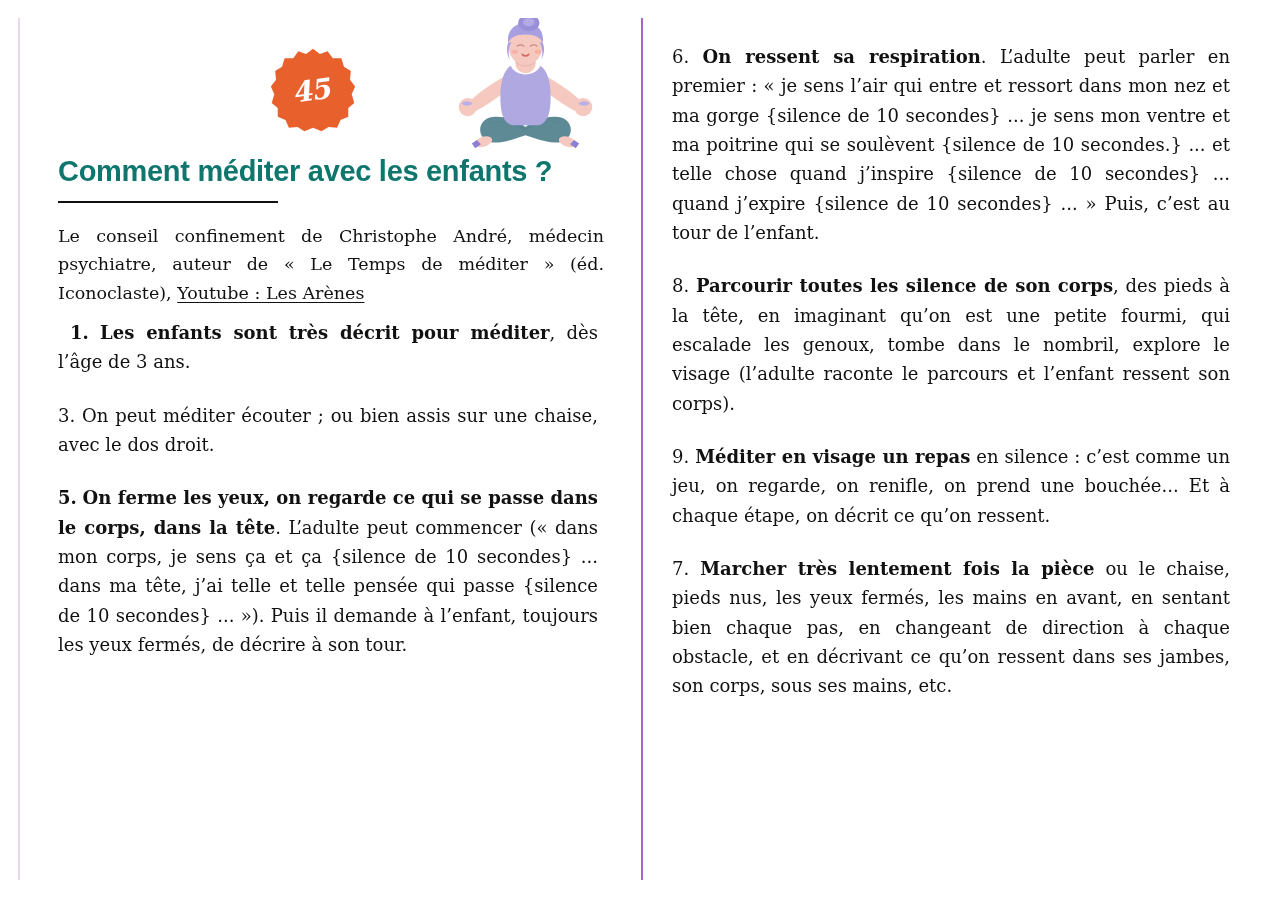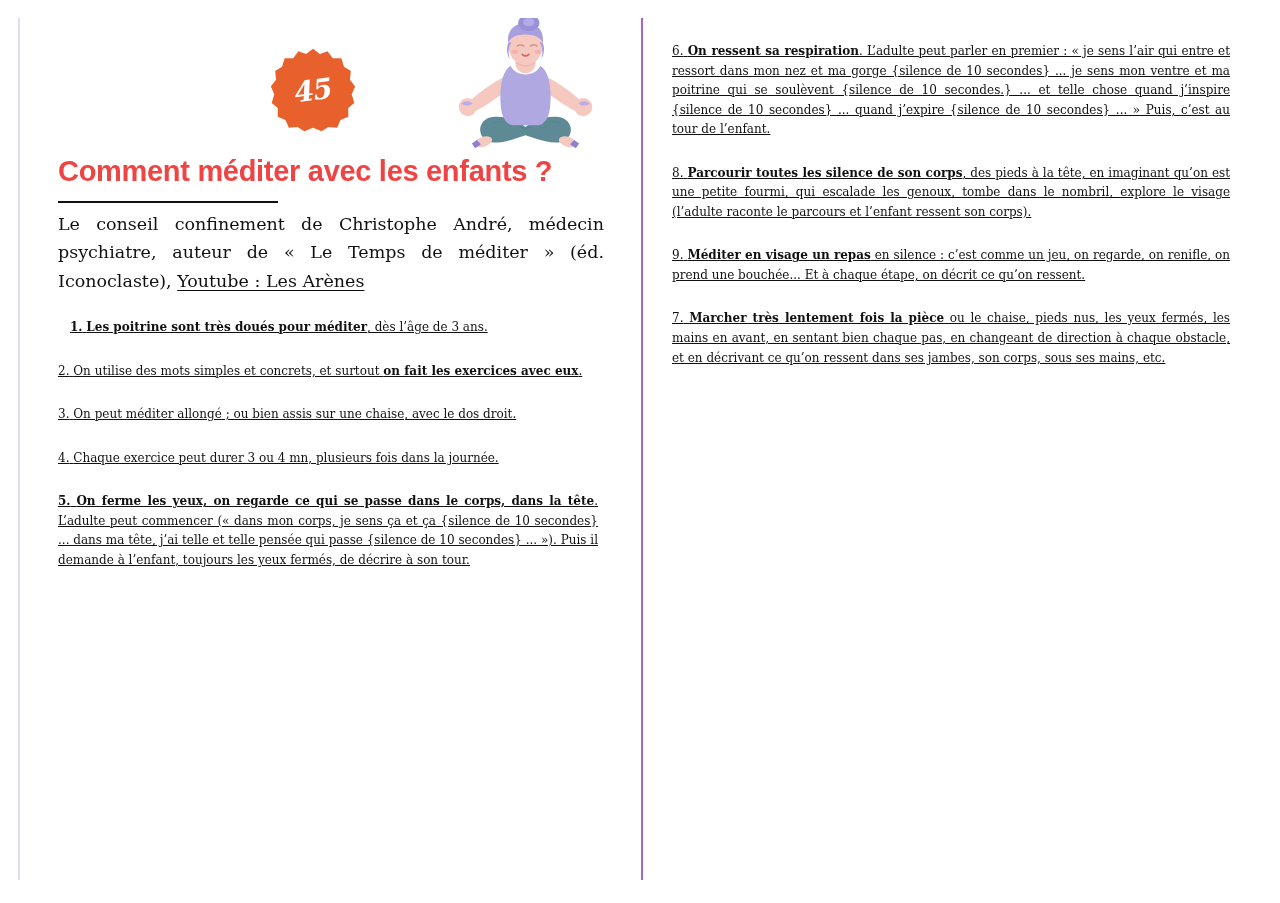--- a/index.html
+++ b/index.html
@@ -91,42 +91,42 @@
     height: 165px;
   }
   .meditator svg { display: block; width: 165px; height: 165px; }
 
   .page-title {
     position: absolute;
     left: 0;
     top: 155px;
     width: 560px;
     margin: 0;
-    color: #ef4444;
+    color: #0f766e;
     font-family: "Liberation Sans", "DejaVu Sans", sans-serif;
     font-weight: bold;
     font-size: 29px;
     letter-spacing: -0.3px;
     white-space: nowrap;
     z-index: 3;
   }
   .title-rule {
     position: absolute;
     left: 0;
     top: 201px;
     width: 220px;
     height: 2px;
     background: #111111;
   }
 
   
   .intro {
     position: absolute;
     left: 0;
-    top: 210px;
+    top: 222px;
     width: 546px;
     margin: 0;
     font-size: 17.5px;
     line-height: 1.62;
     text-align: justify;
     text-justify: inter-word;
   }
   .intro .link {
     text-decoration: underline;
     text-underline-offset: 3px;
@@ -137,26 +137,25 @@
     left: 0;
     width: 540px;
     margin: 0;
     padding: 0;
     list-style: none;
   }
   .steps.left-steps  { top: 318px; }
   .col-right .steps  { top: 42px; width: 558px; }
 
   .step {
-    font-size: 12px;
+    font-size: 18px;
     line-height: 1.63;
     text-align: justify;
     text-justify: inter-word;
     margin: 0 0 24px 0;
-    text-decoration: underline;
   }
   .step:last-child { margin-bottom: 8px; }
   .step.indent-first { text-indent: 12px; }
   .step b { font-weight: 700; }
 
   
   .step.tracked-lead { letter-spacing: 0.15px; }
 </style>
 </head>
 <body>
@@ -219,37 +218,29 @@
     <h1 class="page-title">Comment méditer avec les enfants ?</h1>
     <div class="title-rule"></div>
   </div>
 
   <p class="intro"><span>Le conseil confinement de Christophe André, médecin psychiatre, auteur de « Le Temps de méditer » (éd. Iconoclaste), </span><span class="link">Youtube : Les Arènes</span><span>&nbsp;</span></p>
 
   <ul class="steps left-steps">
 
     <li class="step indent-first">
       <b>1.</b>
-      <b>Les poitrine sont très doués pour méditer</b><span>, dès l’âge de 3 ans.</span>
-    </li>
-
-    <li class="step">
-      <span>2.</span>
-      <span>On utilise des mots simples et concrets, et surtout </span><b>on fait les exercices avec eux</b><span>.</span>
-    </li>
+      <b>Les enfants sont très décrit pour méditer</b><span>, dès l’âge de 3 ans.</span>
+    </li>
+
 
     <li class="step">
       <span>3.</span>
-      <span>On peut méditer allongé ; ou bien assis sur une chaise, avec le dos droit.</span>
-    </li>
-
-    <li class="step">
-      <span>4.</span>
-      <span>Chaque exercice peut durer 3 ou 4 mn, plusieurs fois dans la journée.</span>
-    </li>
+      <span>On peut méditer écouter ; ou bien assis sur une chaise, avec le dos droit.</span>
+    </li>
+
 
     <li class="step">
       <b>5.</b>
       <b>On ferme les yeux, on regarde ce qui se passe dans le corps, dans la tête</b><span>. L’adulte peut commencer (« dans mon corps, je sens ça et ça {silence de 10 secondes} ... dans ma tête, j’ai telle et telle pensée qui passe {silence de 10 secondes} ... »). Puis il demande à l’enfant, toujours les yeux fermés, de décrire à son tour.</span>
     </li>
 
   </ul>
 </div>
 
 <div class="col col-right">

